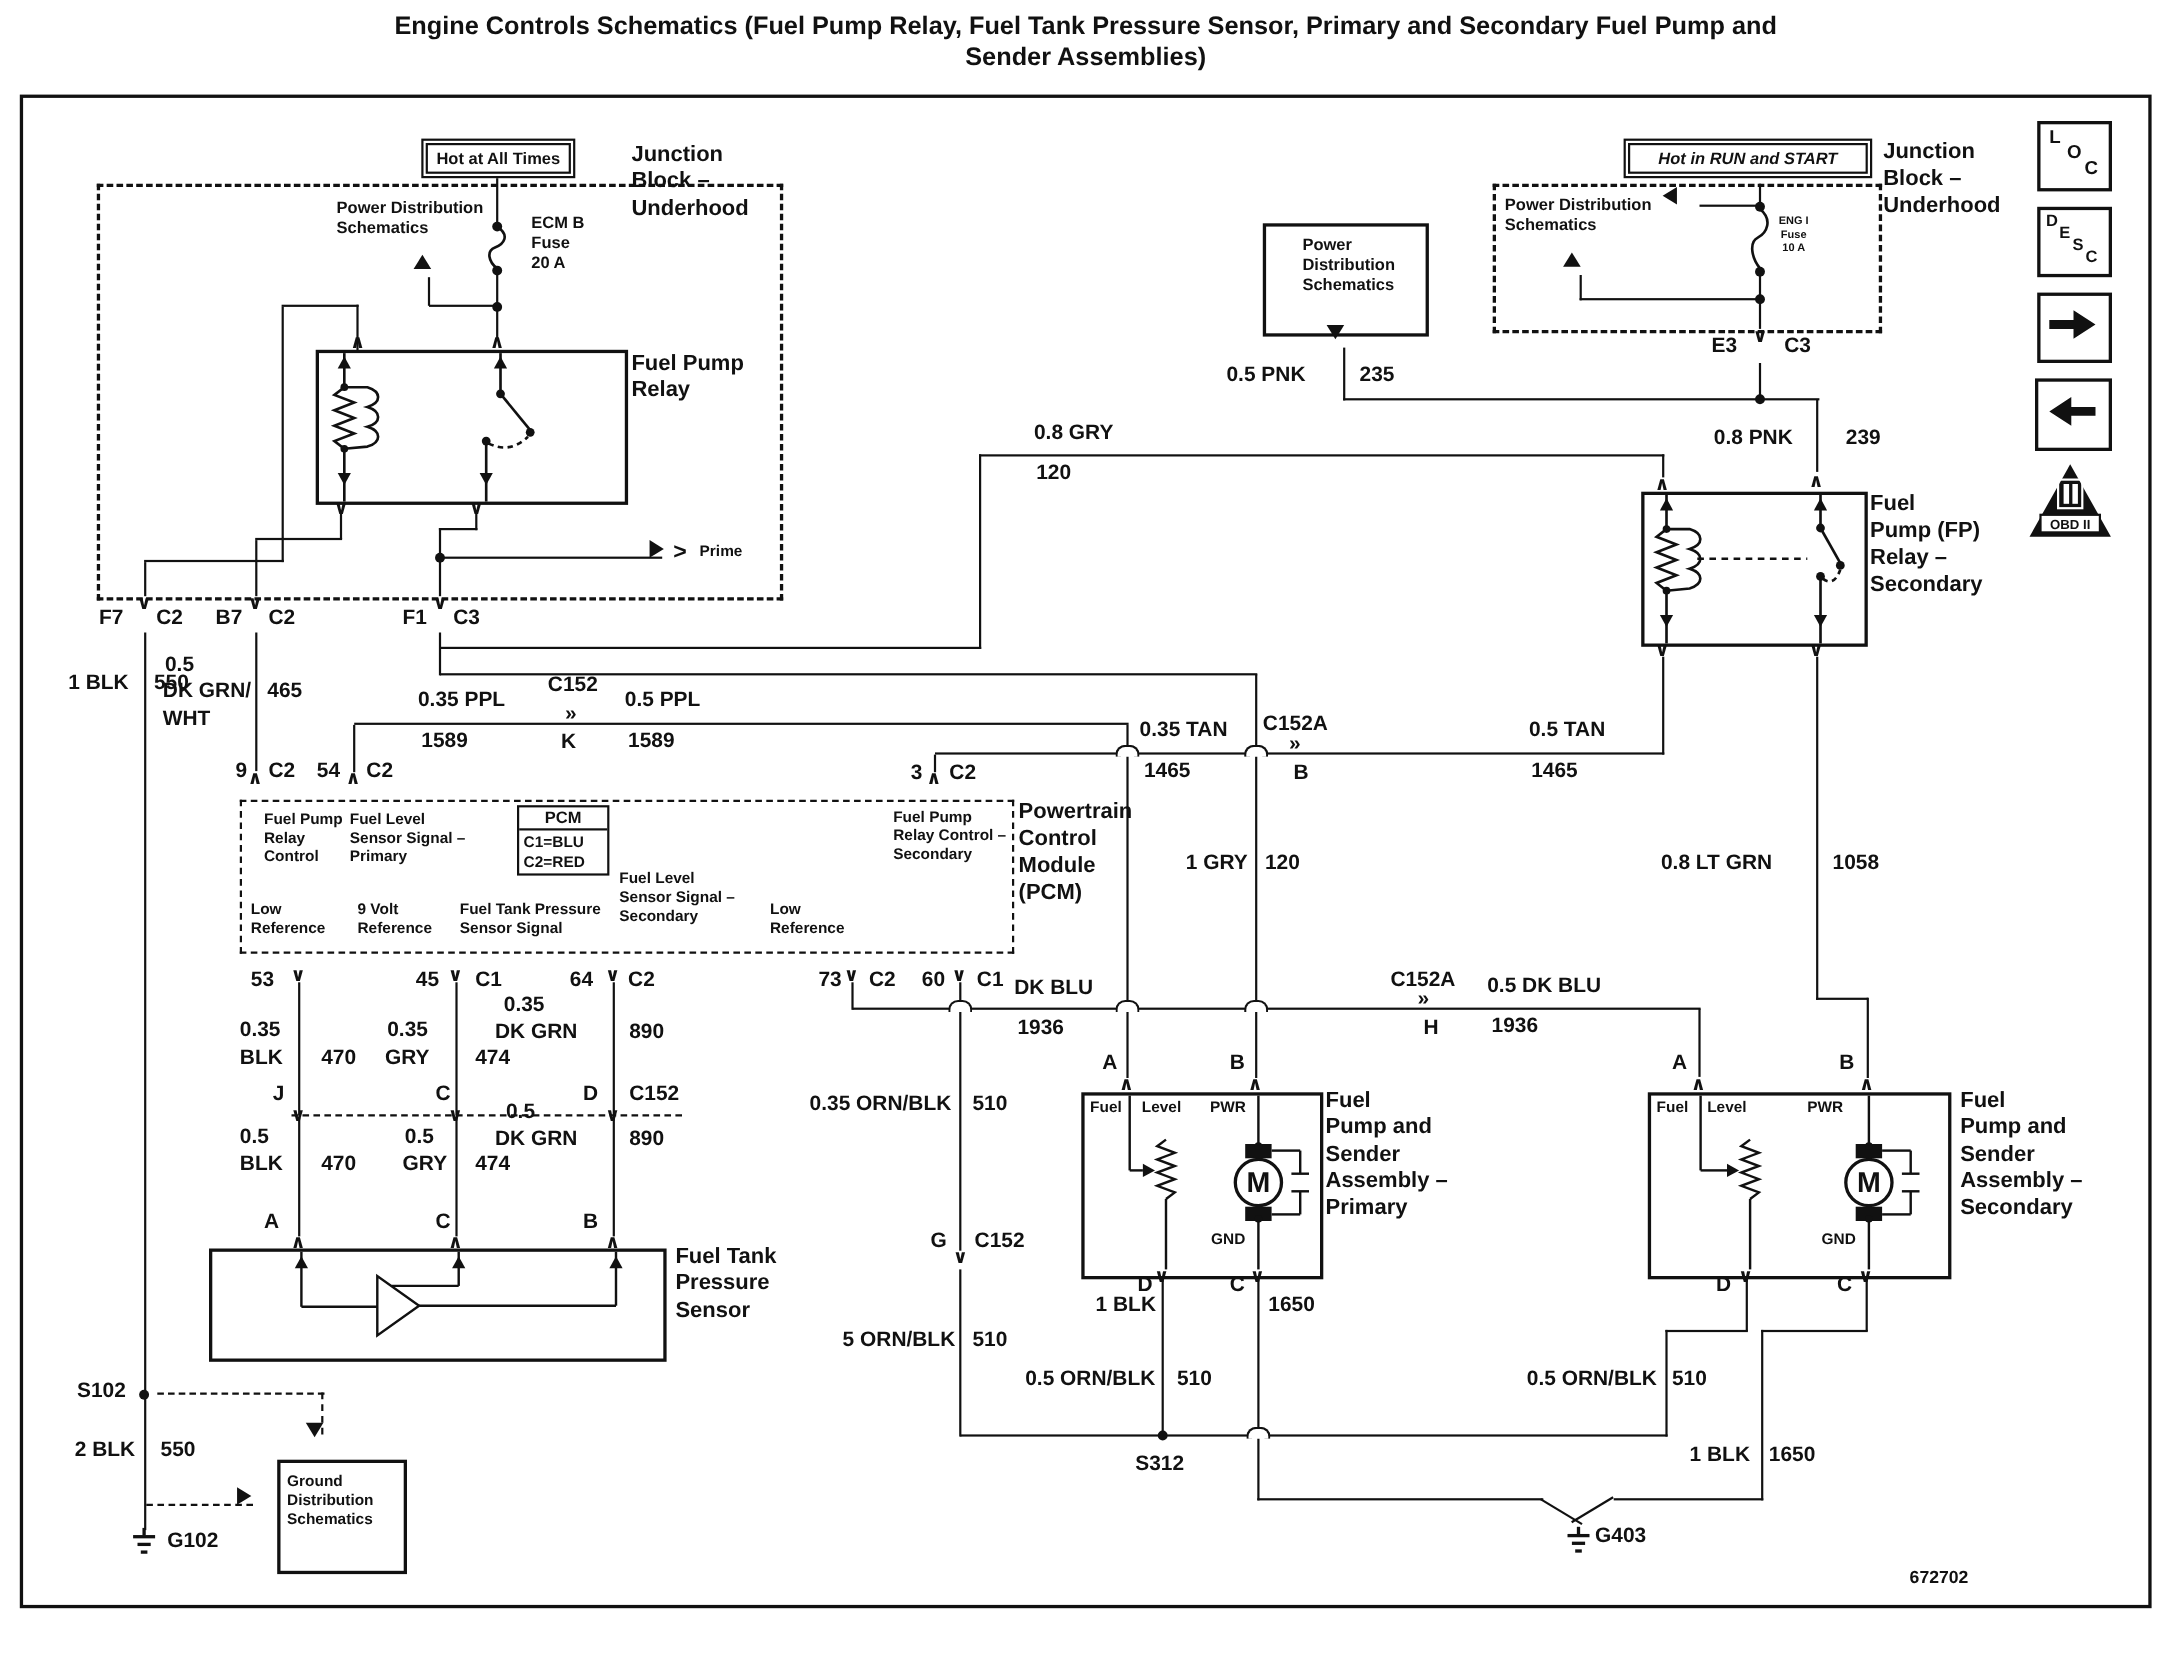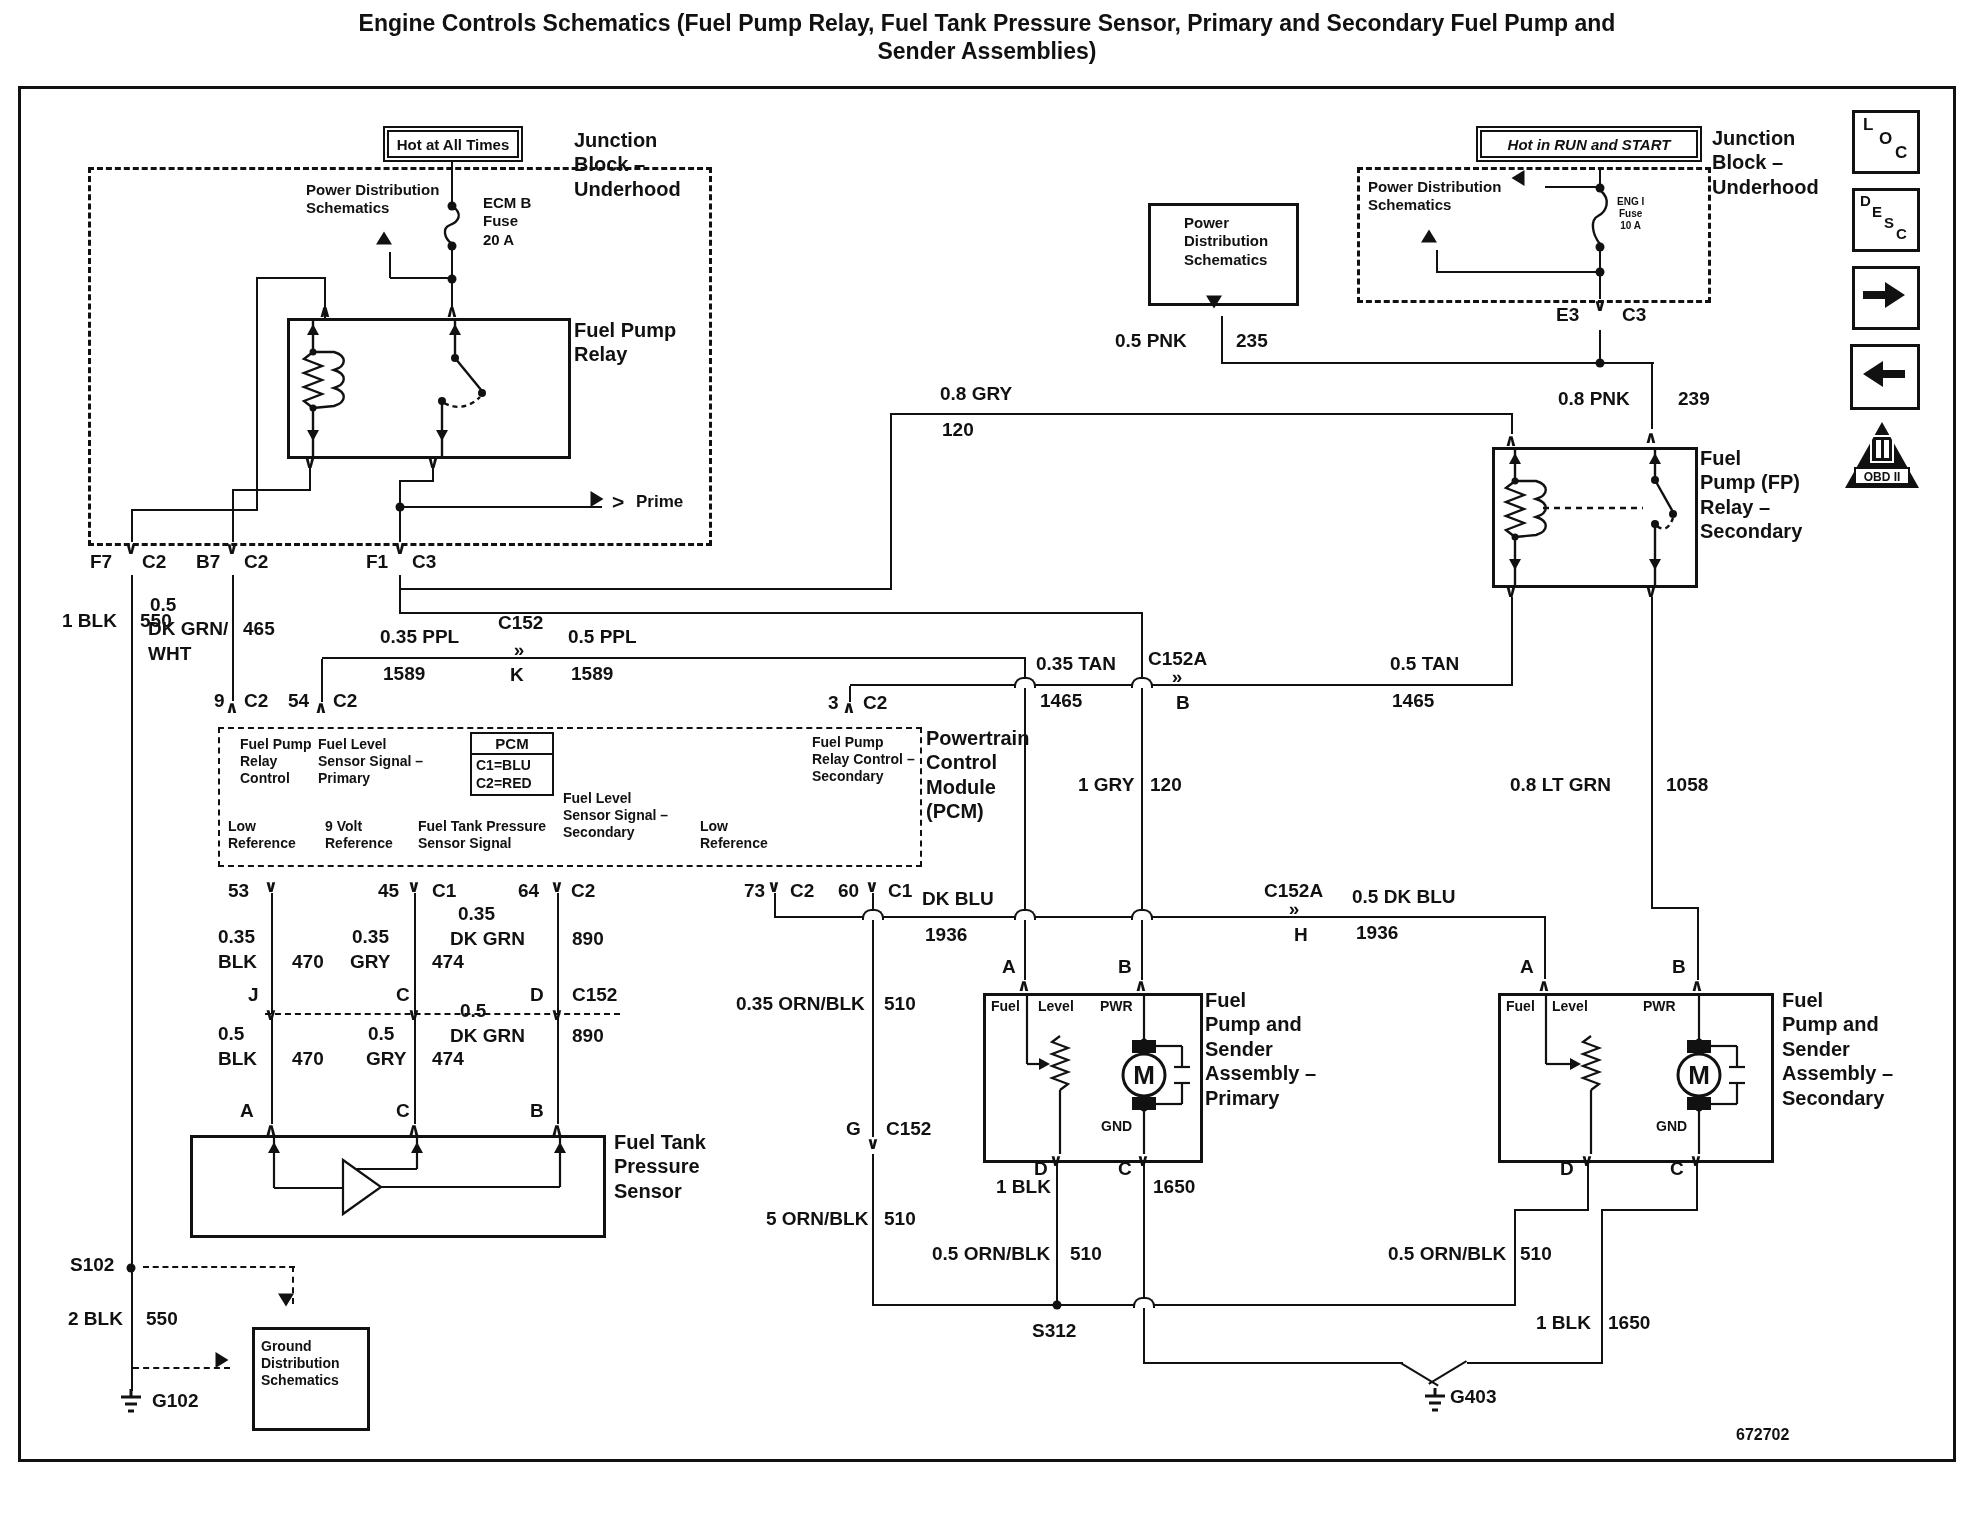--- a/index.html
+++ b/index.html
@@ -224,21 +224,21 @@
       <line x1="11" y1="0" x2="11" y2="7"></line>
         <line x1="1" y1="8" x2="21" y2="8"></line>
       <line x1="5" y1="15" x2="17" y2="15"></line>
         <line x1="8" y1="22" x2="14" y2="22"></line>
     </g>
   </svg>
 
   <div class="abs notch" style="left:1401px;top:1362px;width:44px;transform:rotate(31deg);"></div>
   <div class="abs notch" style="left:1467px;top:1362px;width:44px;transform:rotate(149deg);"></div>
 
-  <div class="abs lbl" style="left:636px;top:492px;font-size:17px;">Prime</div>
+  <div class="abs lbl" style="left:636px;top:492px;font-size:14px;">Prime</div>
 
   <div class="abs btn" style="left:1852px;top:110px;width:62px;height:58px;">
     <span style="left:8px;top:2px;font-size:17px;">L</span>
     <span style="left:24px;top:16px;font-size:17px;">O</span>
     <span style="left:40px;top:30px;font-size:17px;">C</span>
   </div>
   <div class="abs btn" style="left:1852px;top:188px;width:62px;height:58px;">
     <span style="left:5px;top:1px;font-size:15px;">D</span>
     <span style="left:17px;top:12px;font-size:15px;">E</span>
     <span style="left:29px;top:23px;font-size:15px;">S</span>

